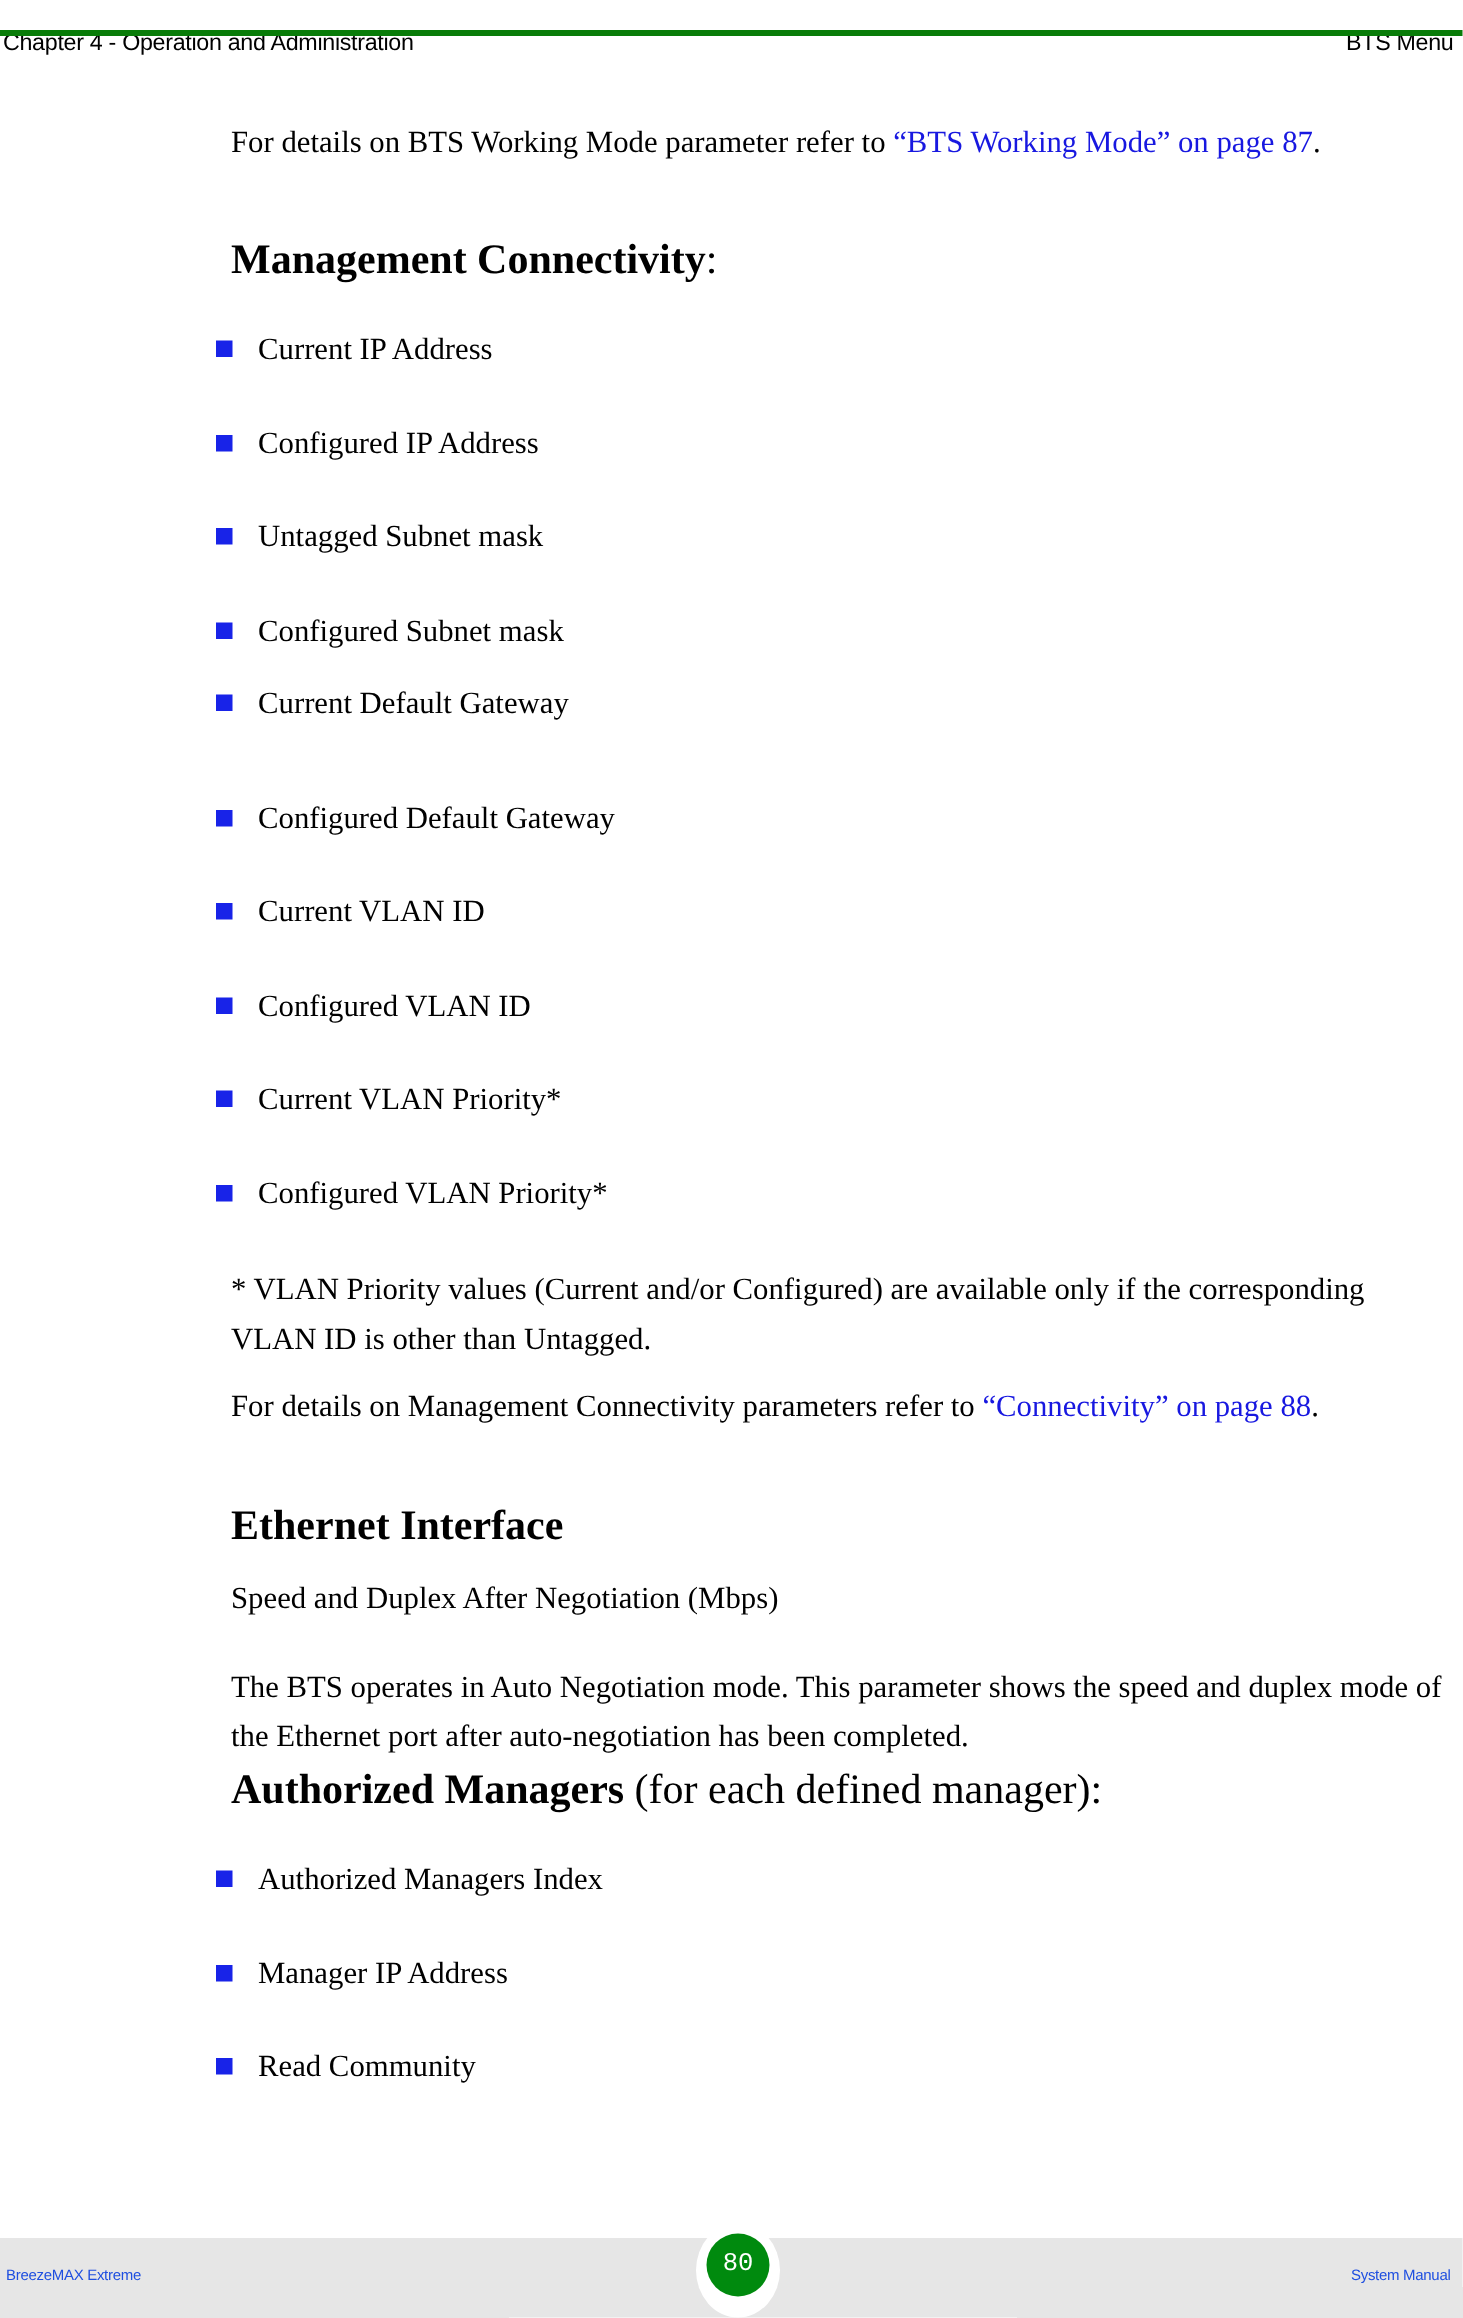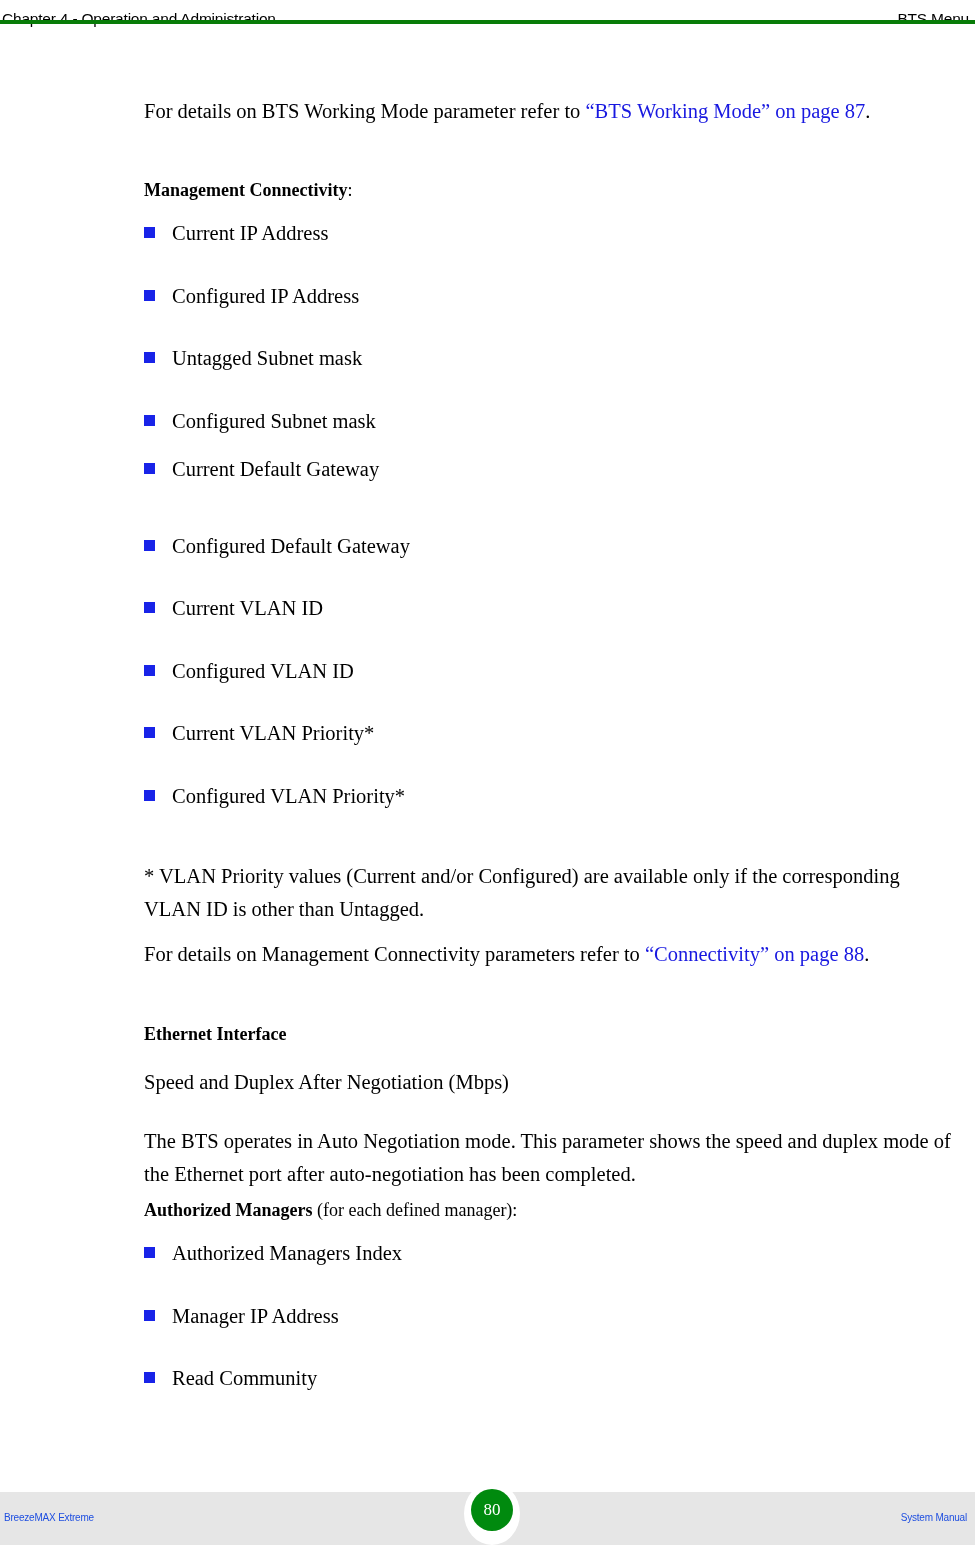--- a/index.html
+++ b/index.html
@@ -12,21 +12,21 @@
     background: #ffffff;
     font-family: "Liberation Serif", "DejaVu Serif", serif;
     color: #000000;
     position: relative;
     overflow: hidden;
   }
 
   
   .page-header {
     position: absolute;
-    top: 8px;
+    top: 18px;
     left: 0;
     width: 975px;
     height: 40px;
   }
   .page-header .hdr-text {
     position: absolute;
     top: 1px;
     font-family: "Liberation Sans", "DejaVu Sans", sans-serif;
     font-size: 15.5px;
     line-height: 19px;
@@ -50,40 +50,39 @@
   .content {
     position: absolute;
     top: 24px;
     left: 0;
     width: 975px;
     height: 1468px;
   }
 
   .block {
     position: absolute;
-    left: 144px;
+    left: 154px;
     width: 810px;
-    margin-top: 16px;
   }
 
   p.para {
     margin: 0;
     font-size: 20.5px;
     line-height: 33px;
     color: #000000;
     font-family: "Liberation Serif", "DejaVu Serif", serif;
   }
 
   .link {
     color: #1818e0;
   }
 
   .heading-bold {
     margin: 0;
-    font-size: 18px;
+    font-size: 28px;
     line-height: 30px;
     font-weight: bold;
     font-family: "Liberation Serif", "DejaVu Serif", serif;
   }
   .heading-bold .normal {
     font-weight: normal;
   }
 
   
   .bullet-row {
@@ -152,21 +151,21 @@
     border-radius: 50%;
   }
   .page-badge-num {
     position: absolute;
     left: 0;
     top: 0;
     width: 42px;
     height: 42px;
     line-height: 42px;
     text-align: center;
-    font-family: Liberation Serif, serif;
+    font-family: Liberation Mono, monospace;
     font-size: 17px;
     color: #ffffff;
   }
 </style>
 </head>
 <body>
 
 <div class="page-header">
   <div class="hdr-text hdr-left">Chapter 4 - Operation and Administration</div>
   <div class="hdr-text hdr-right">BTS Menu</div>

